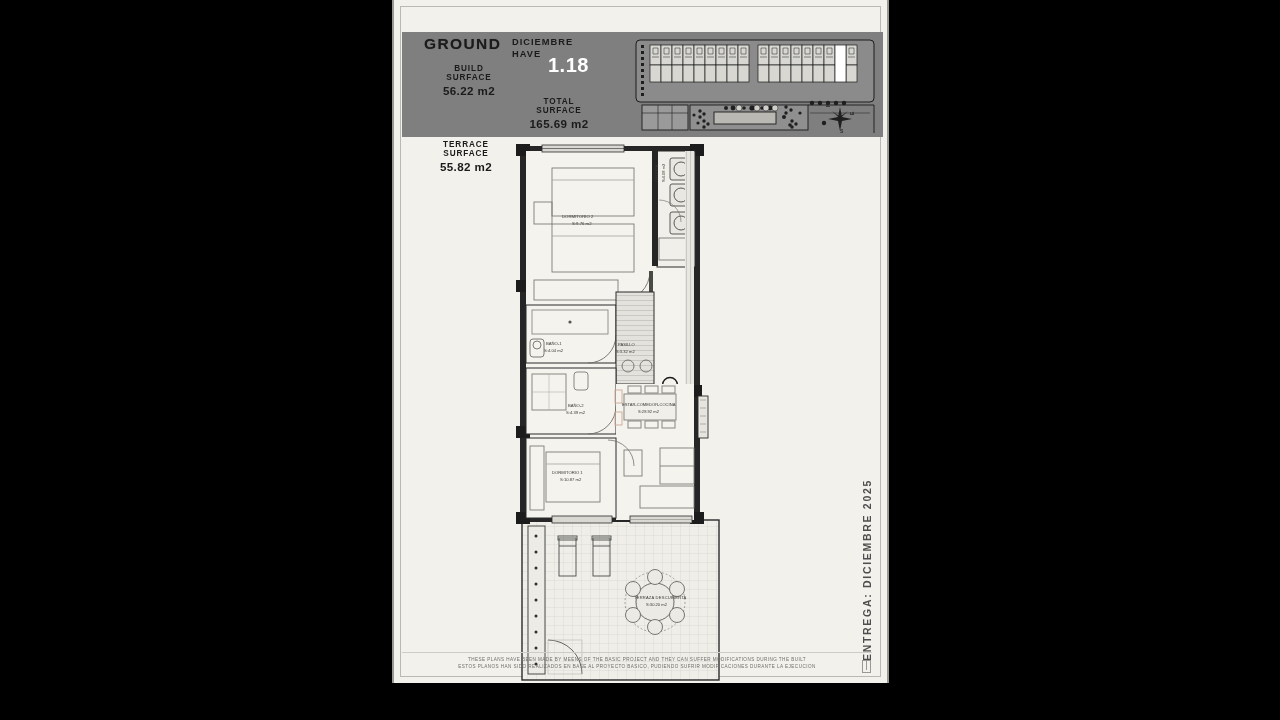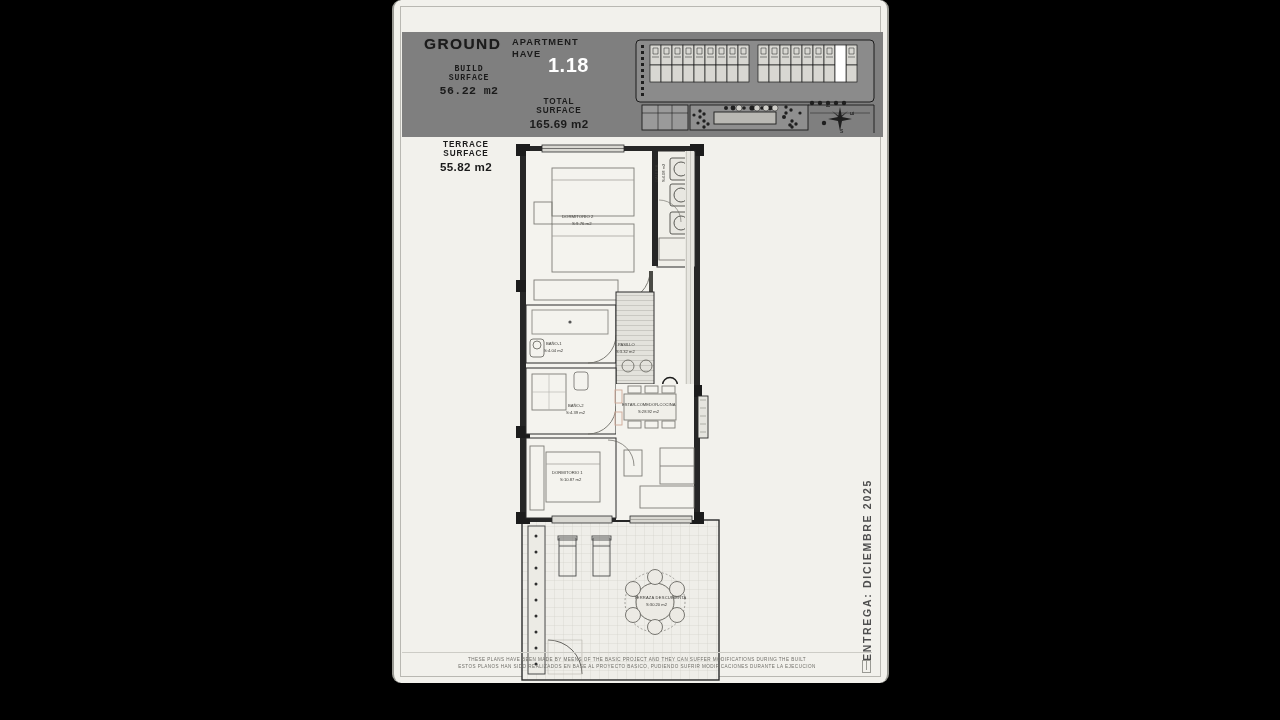--- a/index.html
+++ b/index.html
@@ -9,21 +9,20 @@
   }
   #stage{position:relative;width:1280px;height:720px;}
 
   
   .sheet{
     position:absolute;left:392px;top:0px;width:497px;height:683px;
     background:#f2f1ec;
     box-sizing:border-box;
     border-left:2px solid #9a9a94;
     border-right:2px solid #9a9a94;
-    border-radius:9px;
   }
   .sheet-inner{
     position:absolute;left:6px;top:6px;right:6px;bottom:6px;
     border:1px solid #b9b8b2;
     background:#f2f1ec;
   }
 
   
   .header-band{
     position:absolute;left:8px;top:32px;width:481px;height:105px;
@@ -44,21 +43,21 @@
   }
   .hdr-typeno{
     position:absolute;left:146px;top:22px;
     font-size:20px;font-weight:bold;color:#ffffff;letter-spacing:.5px;
   }
 
   .surf-block{position:absolute;color:#1b1b1b;text-align:center;}
   .surf-lbl{font-size:8.2px;font-weight:bold;letter-spacing:.9px;line-height:1.15;}
   .surf-val{font-size:11.6px;font-weight:bold;letter-spacing:.4px;margin-top:1px;}
 
-  .sb-build{left:26px;top:32px;width:82px;font-family:Liberation Mono, monospace;}
+  .sb-build{left:26px;top:32px;width:82px;}
   .sb-terr {left:20px;top:68px;width:88px;margin-top:40px;}
   .sb-total{left:112px;top:65px;width:90px;}
 
   
   .siteplan{
     position:absolute;left:232px;top:5px;width:242px;height:96px;
   }
   .site-svg{display:block;}
 
   
@@ -99,21 +98,21 @@
   <div class="sheet">
     <div class="sheet-inner"></div>
 
     <div class="header-band">
 
       <div class="hdr-titles">
         <div class="t-ground">GROUND</div>
       </div>
 
       <div class="hdr-aptype">
-        <div>APARTMENT</div>
+        <div>DICIEMBRE</div>
         <div>HAVE</div>
       </div>
       <div class="hdr-typeno">1.18</div>
 
       <div class="surf-block sb-build">
         <div class="surf-lbl">BUILD</div>
         <div class="surf-lbl">SURFACE</div>
         <div class="surf-val">56.22 m2</div>
       </div>
 

